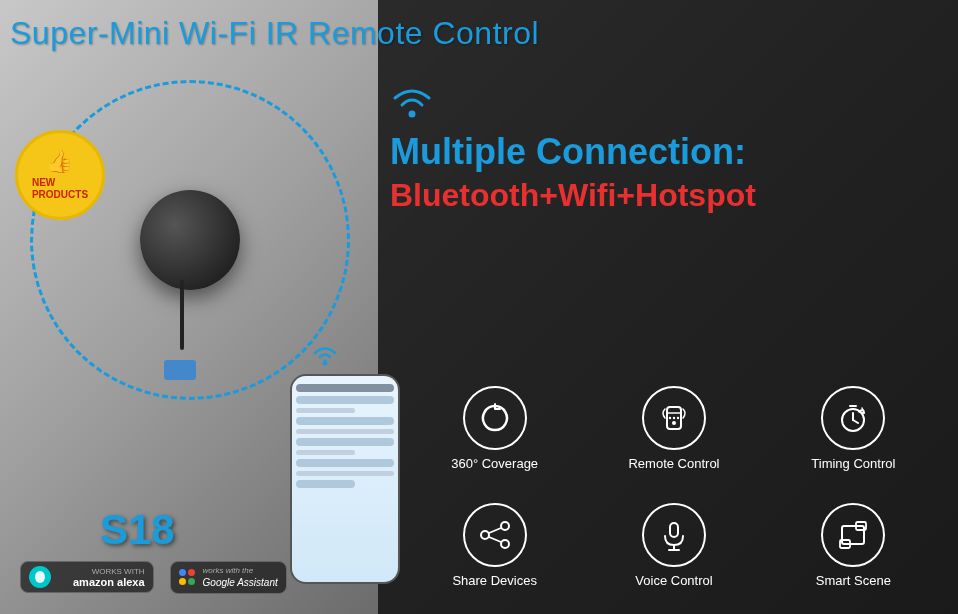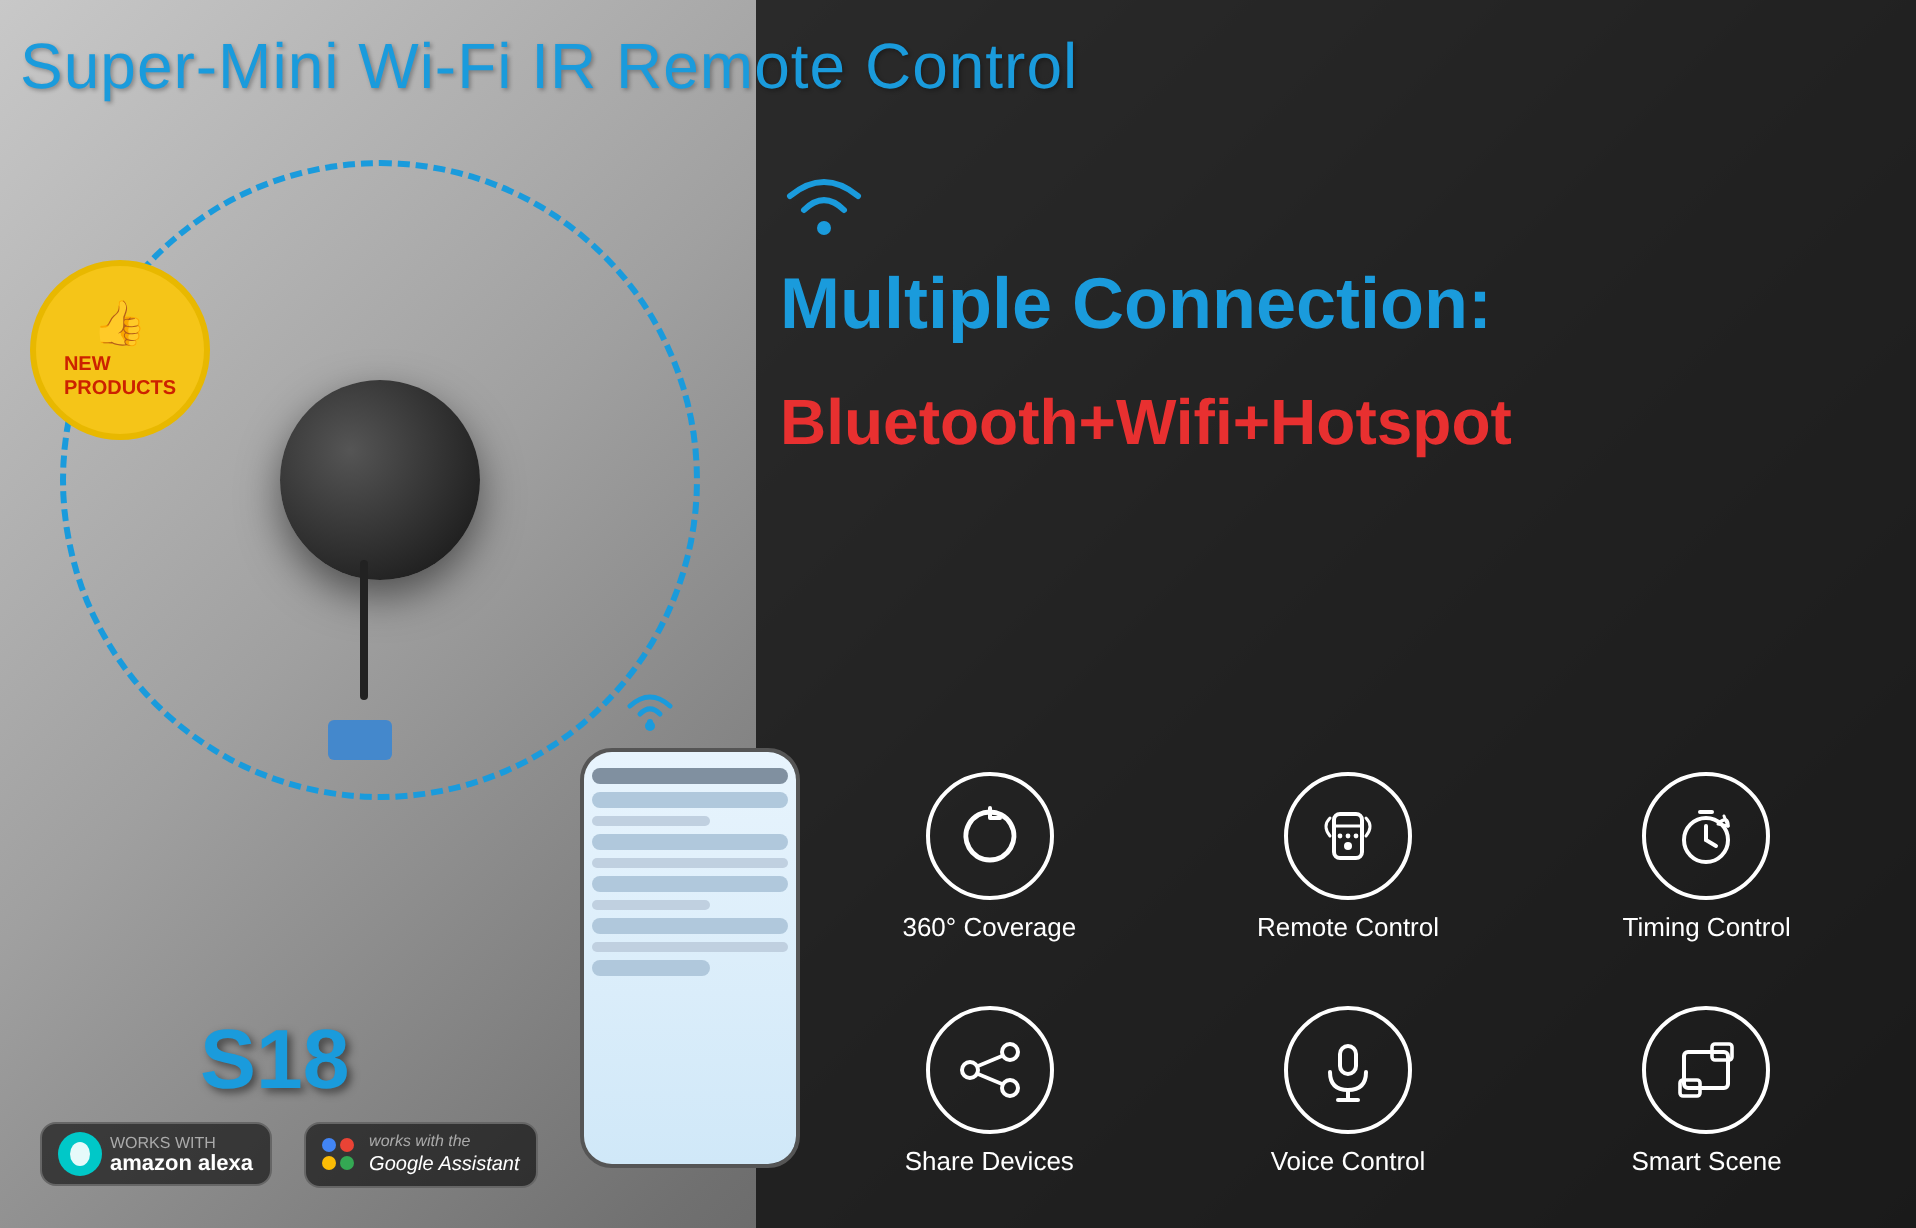--- a/index.html
+++ b/index.html
@@ -234,21 +234,21 @@
       font-weight: 900;
       color: #1a9bdc;
       line-height: 1.1;
     }
 
     .connection-subtitle {
       font-size: 32px;
       font-weight: 900;
       color: #e83030;
       line-height: 1.2;
-      margin-top: 20px;
+      margin-top: 4px;
     }
 
     
     .features-grid {
       position: absolute;
       bottom: 26px;
       right: 20px;
       left: 410px;
       display: grid;
       grid-template-columns: repeat(3, 1fr);
@@ -291,21 +291,22 @@
       gap: 16px;
     }
 
     .alexa-badge {
       background: rgba(0,0,0,0.6);
       border: 1px solid #666;
       border-radius: 8px;
       padding: 4px 8px;
       display: flex;
       align-items: center;
-      gap: 4px;
+      gap: 22px;
+      text-align: right;
     }
 
     .alexa-circle {
       width: 22px;
       height: 22px;
       border-radius: 50%;
       background: #00c8c8;
       display: flex;
       align-items: center;
       justify-content: center;

